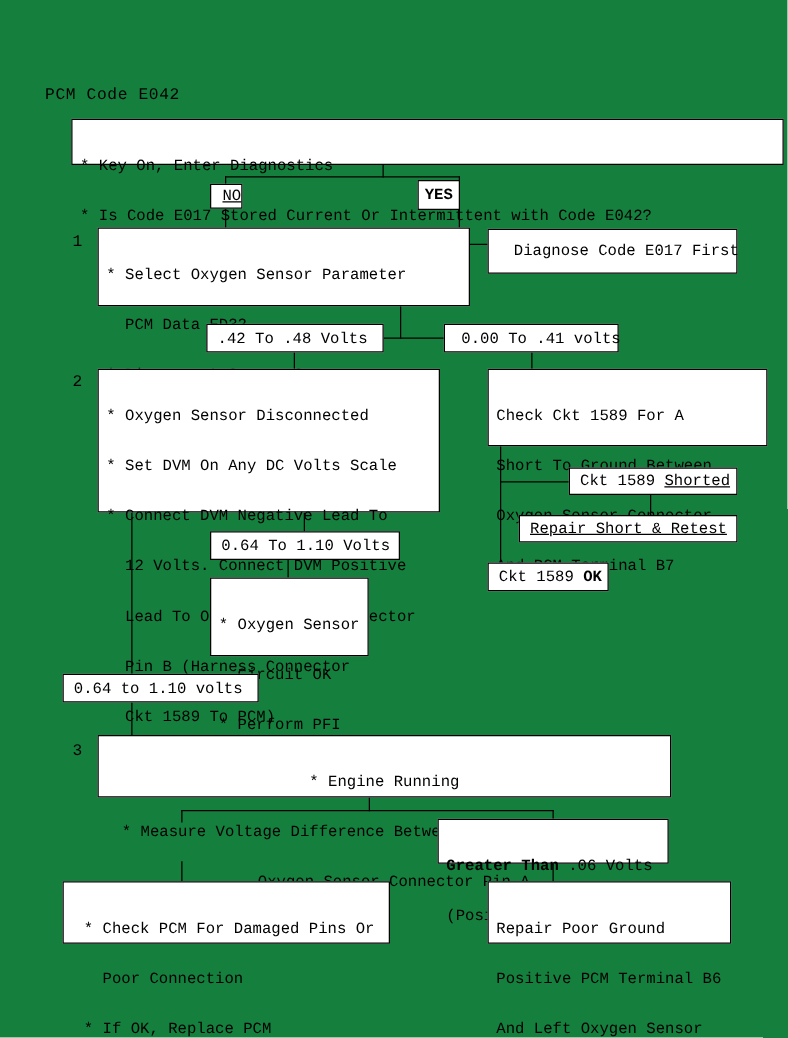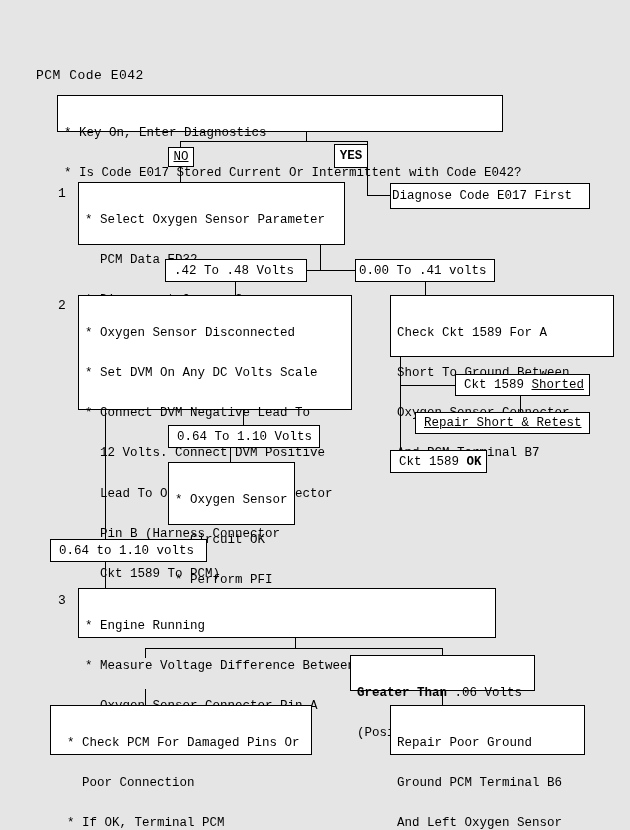--- a/index.html
+++ b/index.html
@@ -2,21 +2,21 @@
 <html><head>
 <meta charset="utf-8">
 <style>
   * { margin:0; padding:0; box-sizing:border-box; }
   html,body { background:#fff; }
   body {
     width:630px; height:830px;
     font-family:"Liberation Mono","DejaVu Sans Mono",monospace;
     color:#000;
   }
-  .canvas { position:relative; width:630px; height:830px; background:#e5e5e5; overflow:hidden; }
+  .canvas { position:relative; width:630px; height:830px; background:#15803d; overflow:hidden; }
   .title {
     position:absolute; left:36px; top:68px;
     font-size:13px; letter-spacing:0.5px; white-space:pre;
   }
   .line { position:absolute; background:#000; }
   .box {
     position:absolute; border:1px solid #000; background:#fff;
     font-size:12.5px; line-height:13.4px; padding:4px 6px; white-space:pre;
   }
   .box .ln { white-space:pre; }
@@ -59,47 +59,47 @@
   <div class="line" style="left:442px; top:648px; width:1px; height:10px;"></div>
   <div class="line" style="left:145px; top:689px; width:1px; height:19px;"></div>
   <div class="line" style="left:442px; top:689px; width:1px; height:19px;"></div>
 
   <div class="title">PCM Code E042</div>
 
   <div class="stepnum" style="left:58px; top:186px;">1</div>
   <div class="stepnum" style="left:58px; top:298px;">2</div>
   <div class="stepnum" style="left:58px; top:593px;">3</div>
 
-  <div class="box" style="left:57px; top:95px; width:446px; height:37px;">
+  <div class="box" style="left:57px; top:95px; width:570px; height:37px;">
     <div class="ln">* Key On, Enter Diagnostics</div>
     <div class="ln">* Is Code E017 Stored Current Or Intermittent with Code E042?</div>
   </div>
 
-  <div class="label-box center" style="left:168px; top:147px; width:26px; height:20px;">
+  <div class="label-box center" style="left:168px; top:147px; width:26px; height:20px;justify-content:flex-end;">
     <span class="u">NO</span>
   </div>
   <div class="label-box center" style="left:334px; top:144px; width:34px; height:24px;">
     <span class="b">YES</span>
   </div>
 
-  <div class="box" style="left:78px; top:182px; width:267px; height:63px;">
+  <div class="box" style="left:78px; top:182px; width:298px; height:63px;">
     <div class="ln">* Select Oxygen Sensor Parameter</div>
     <div class="ln">  PCM Data ED32</div>
     <div class="ln">* Disconnect Oxygen Sensor</div>
     <div class="ln">* Note Parameter Value</div>
   </div>
 
-  <div class="label-box" style="left:390px; top:183px; width:200px; height:26px; padding-left:1px;">
+  <div class="label-box" style="left:390px; top:183px; width:200px; height:36px; padding-left:20px;">
     <span>Diagnose Code E017 First</span>
   </div>
 
   <div class="label-box" style="left:165px; top:259px; width:142px; height:23px; padding-left:8px;">
     <span>.42 To .48 Volts</span>
   </div>
-  <div class="label-box" style="left:355px; top:259px; width:140px; height:23px; padding-left:3px;">
+  <div class="label-box" style="left:355px; top:259px; width:140px; height:23px; padding-left:13px;">
     <span>0.00 To .41 volts</span>
   </div>
 
   <div class="box" style="left:78px; top:295px; width:274px; height:115px;">
     <div class="ln">* Oxygen Sensor Disconnected</div>
     <div class="ln">* Set DVM On Any DC Volts Scale</div>
     <div class="ln">* Connect DVM Negative Lead To</div>
     <div class="ln">  12 Volts. Connect DVM Positive</div>
     <div class="ln">  Lead To Oxygen Sensor Connector</div>
     <div class="ln">  Pin B (Harness Connector</div>
@@ -134,37 +134,37 @@
     <div class="ln">* Oxygen Sensor</div>
     <div class="ln">  Circuit OK</div>
     <div class="ln">* Perform PFI</div>
     <div class="ln">  System Check</div>
   </div>
 
   <div class="label-box" style="left:50px; top:539px; width:157px; height:23px; padding-left:8px;">
     <span>0.64 to 1.10 volts</span>
   </div>
 
-  <div class="box" style="left:78px; top:588px; width:418px; height:50px;">
+  <div class="box" style="left:78px; top:588px; width:459px; height:50px;text-align:center;">
     <div class="ln">* Engine Running</div>
     <div class="ln">* Measure Voltage Difference Between PCM Terminal B6 And</div>
     <div class="ln">  Oxygen Sensor Connector Pin A</div>
   </div>
 
 
   <div class="box" style="left:350px; top:655px; width:185px; height:36px;">
     <div class="ln"><span class="b">Greater Than</span><span> .06 Volts</span></div>
     <div class="ln">(Positive Or Negative)</div>
   </div>
 
   <div class="box" style="left:50px; top:705px; width:262px; height:50px;padding-left:16px;">
     <div class="ln">* Check PCM For Damaged Pins Or</div>
     <div class="ln">  Poor Connection</div>
-    <div class="ln">* If OK, Terminal PCM</div>
+    <div class="ln">* If OK, Replace PCM</div>
   </div>
 
   <div class="box" style="left:390px; top:705px; width:195px; height:50px;">
     <div class="ln">Repair Poor Ground</div>
-    <div class="ln">Ground PCM Terminal B6</div>
+    <div class="ln">Positive PCM Terminal B6</div>
     <div class="ln">And Left Oxygen Sensor</div>
   </div>
 
 </div>
 
 </body></html>

